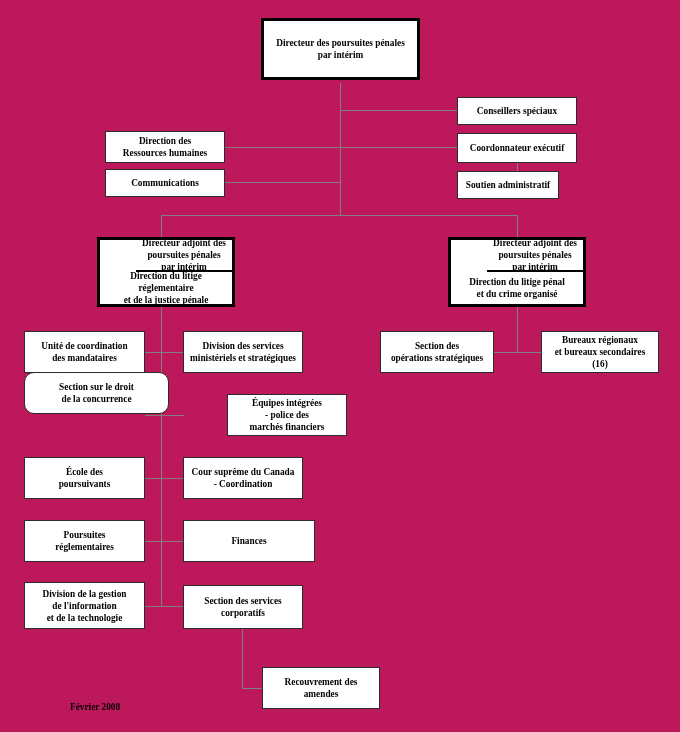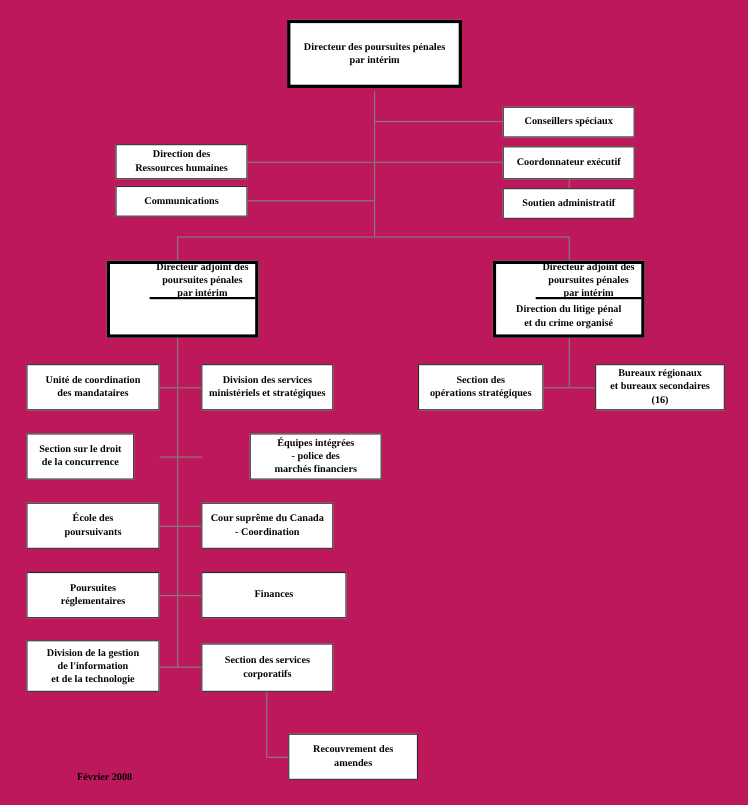--- a/index.html
+++ b/index.html
@@ -113,50 +113,52 @@
   </div>
 
   <div class="box" style="left:457px; top:97px; width:120px; height:28px;">
     <span class="txt">Conseillers spéciaux</span>
   </div>
 
   <div class="box" style="left:457px; top:133px; width:120px; height:30px;">
     <span class="txt">Coordonnateur exécutif</span>
   </div>
 
-  <div class="box" style="left:457px; top:171px; width:120px; height:28px;">
+  <div class="box" style="left:457px; top:171px; width:102px; height:28px;">
     <span class="txt">Soutien administratif</span>
   </div>
 
   <div class="box" style="left:105px; top:131px; width:120px; height:32px;">
     <span class="txt">Direction des
 Ressources humaines</span>
   </div>
 
   <div class="box" style="left:105px; top:169px; width:120px; height:28px;">
     <span class="txt">Communications</span>
   </div>
 
   <div class="box heavy split" style="left:97px; top:237px; width:138px; height:70px;">
     <div class="seg top">Directeur adjoint des
 poursuites pénales par intérim</div>
+    <div class="seg">Direction du litige réglementaire
+et de la justice pénale</div>
   </div>
 
   <div class="box heavy split" style="left:448px; top:237px; width:138px; height:70px;">
     <div class="seg top">Directeur adjoint des
 poursuites pénales par intérim</div>
     <div class="seg">Direction du litige pénal
 et du crime organisé</div>
   </div>
 
   <div class="box" style="left:24px; top:331px; width:121px; height:42px;">
     <span class="txt">Unité de coordination
 des mandataires</span>
   </div>
-  <div class="box" style="left:24px; top:394px; width:98px; height:42px;">
+  <div class="box" style="left:24px; top:372px; width:145px; height:42px;border-radius:10px;">
     <span class="txt">Section sur le droit
 de la concurrence</span>
   </div>
   <div class="box" style="left:24px; top:457px; width:121px; height:42px;">
     <span class="txt">École des
 poursuivants</span>
   </div>
   <div class="box" style="left:24px; top:520px; width:121px; height:42px;">
     <span class="txt">Poursuites
 réglementaires</span>

